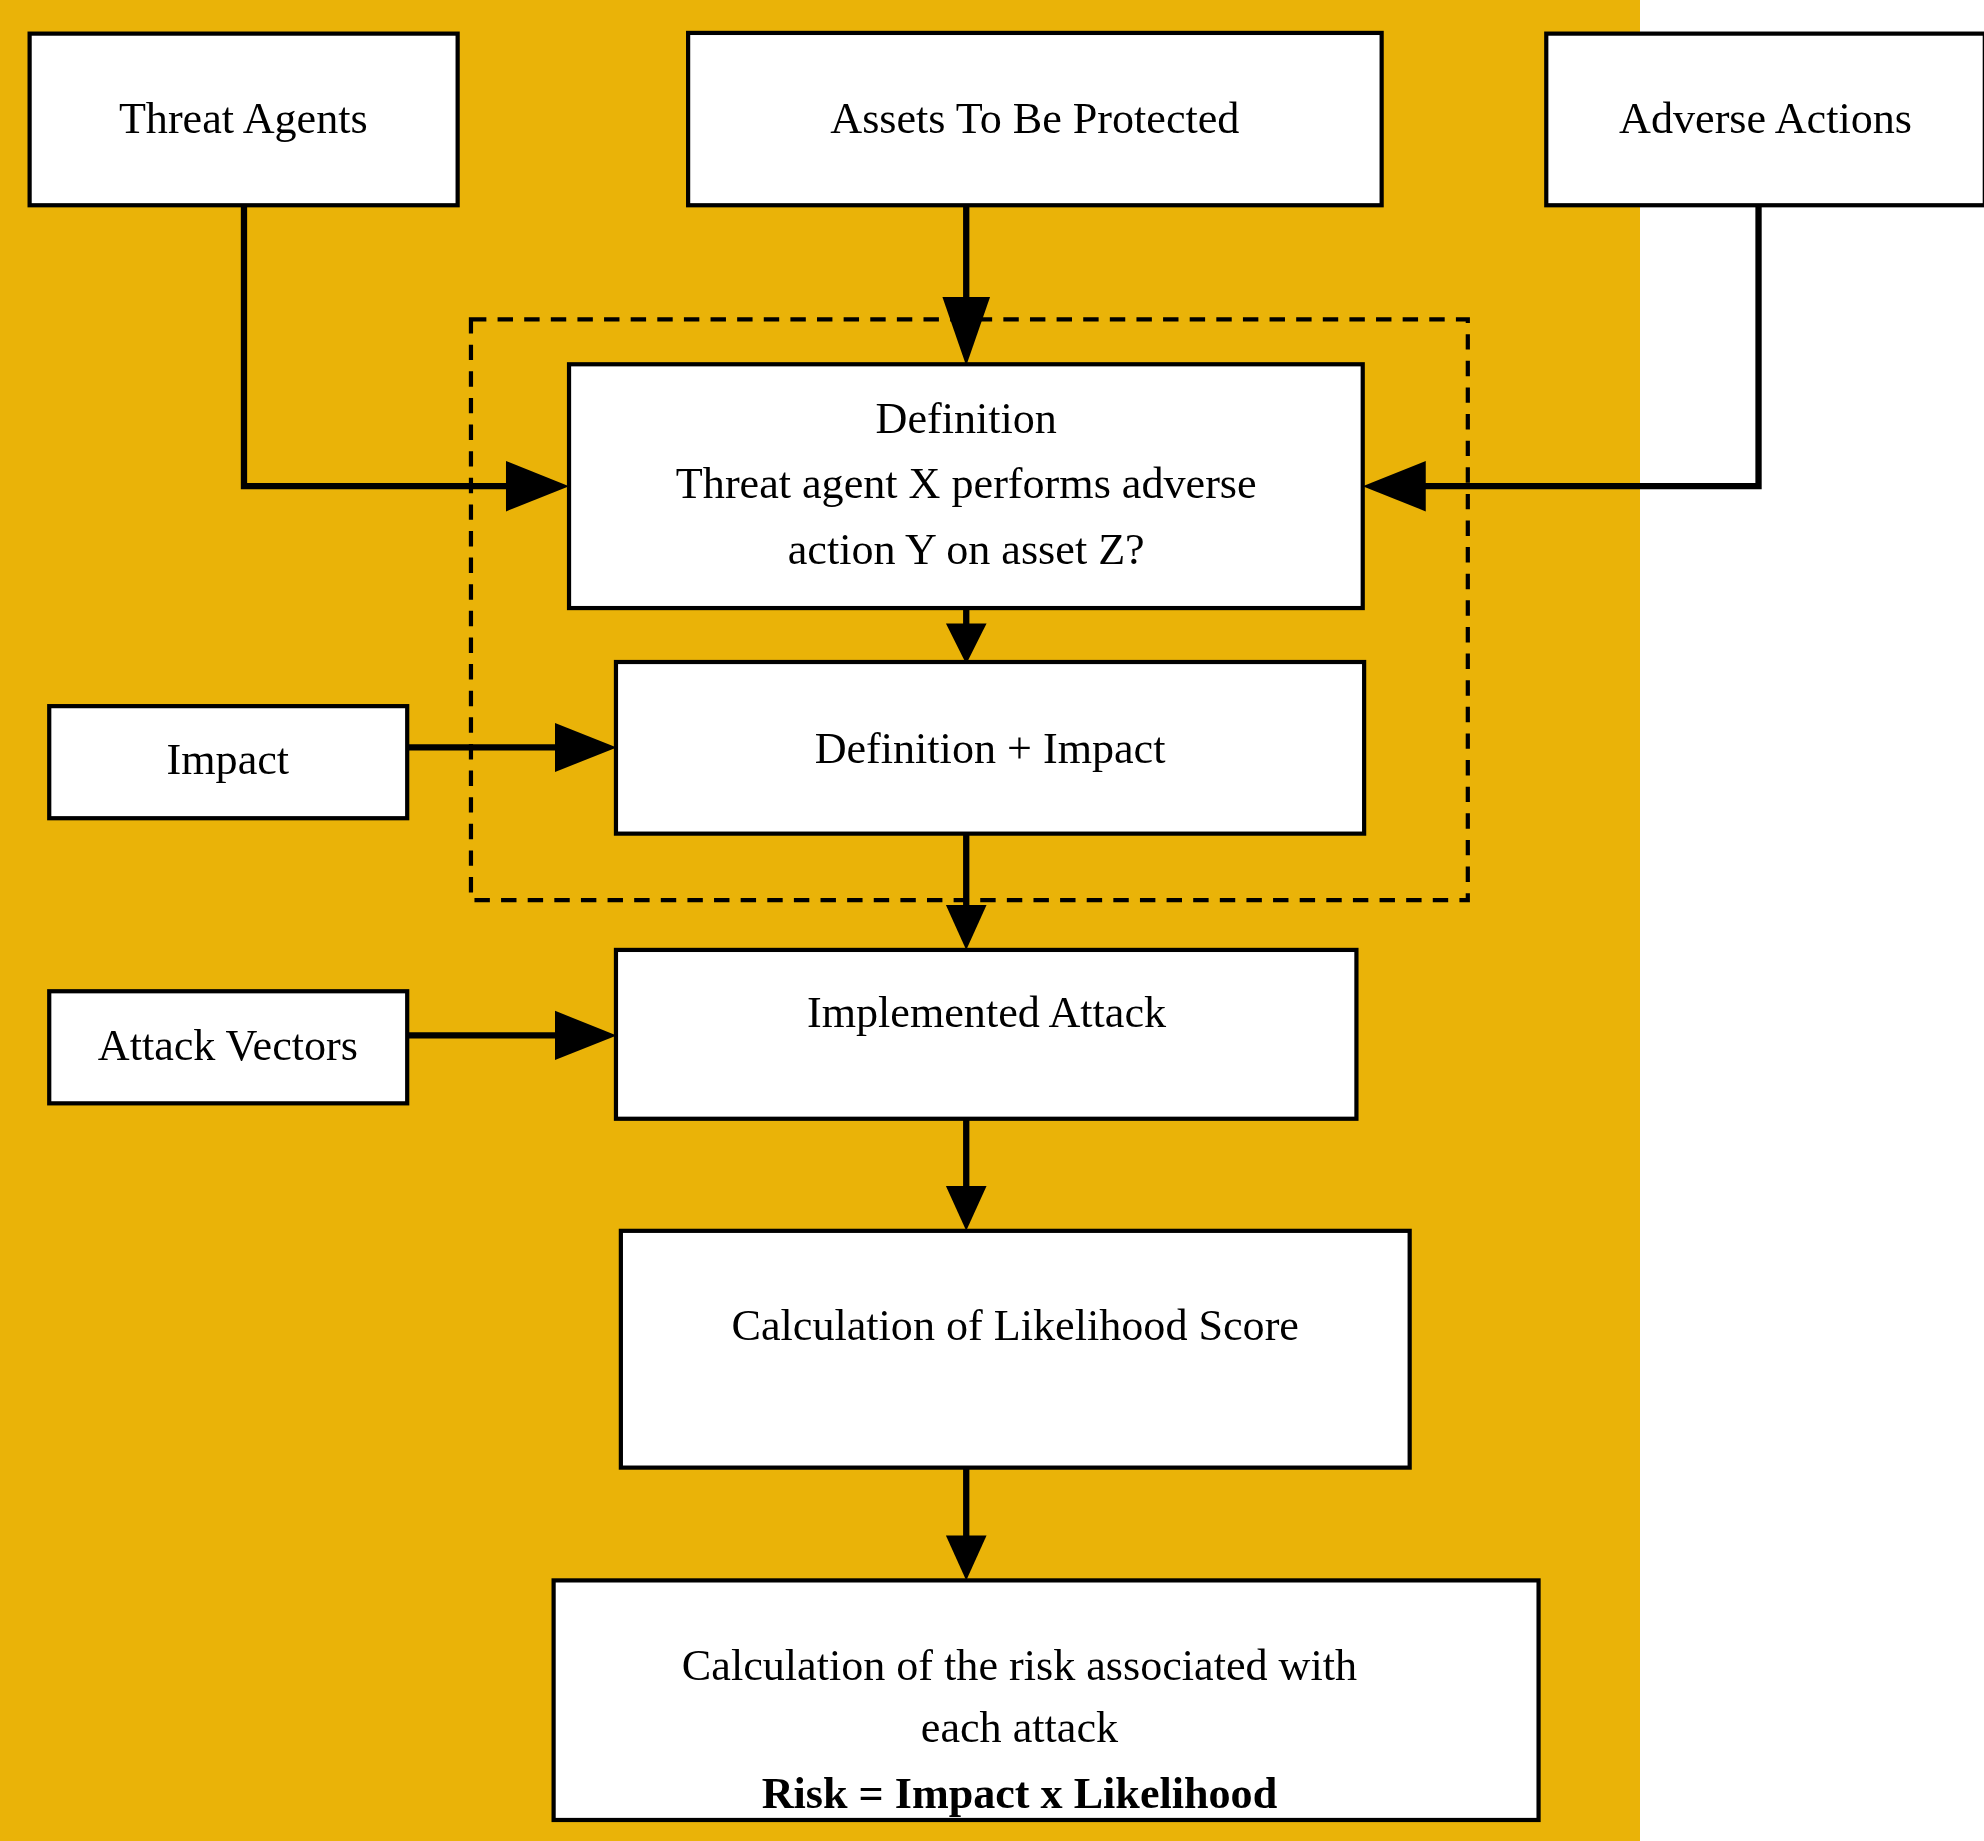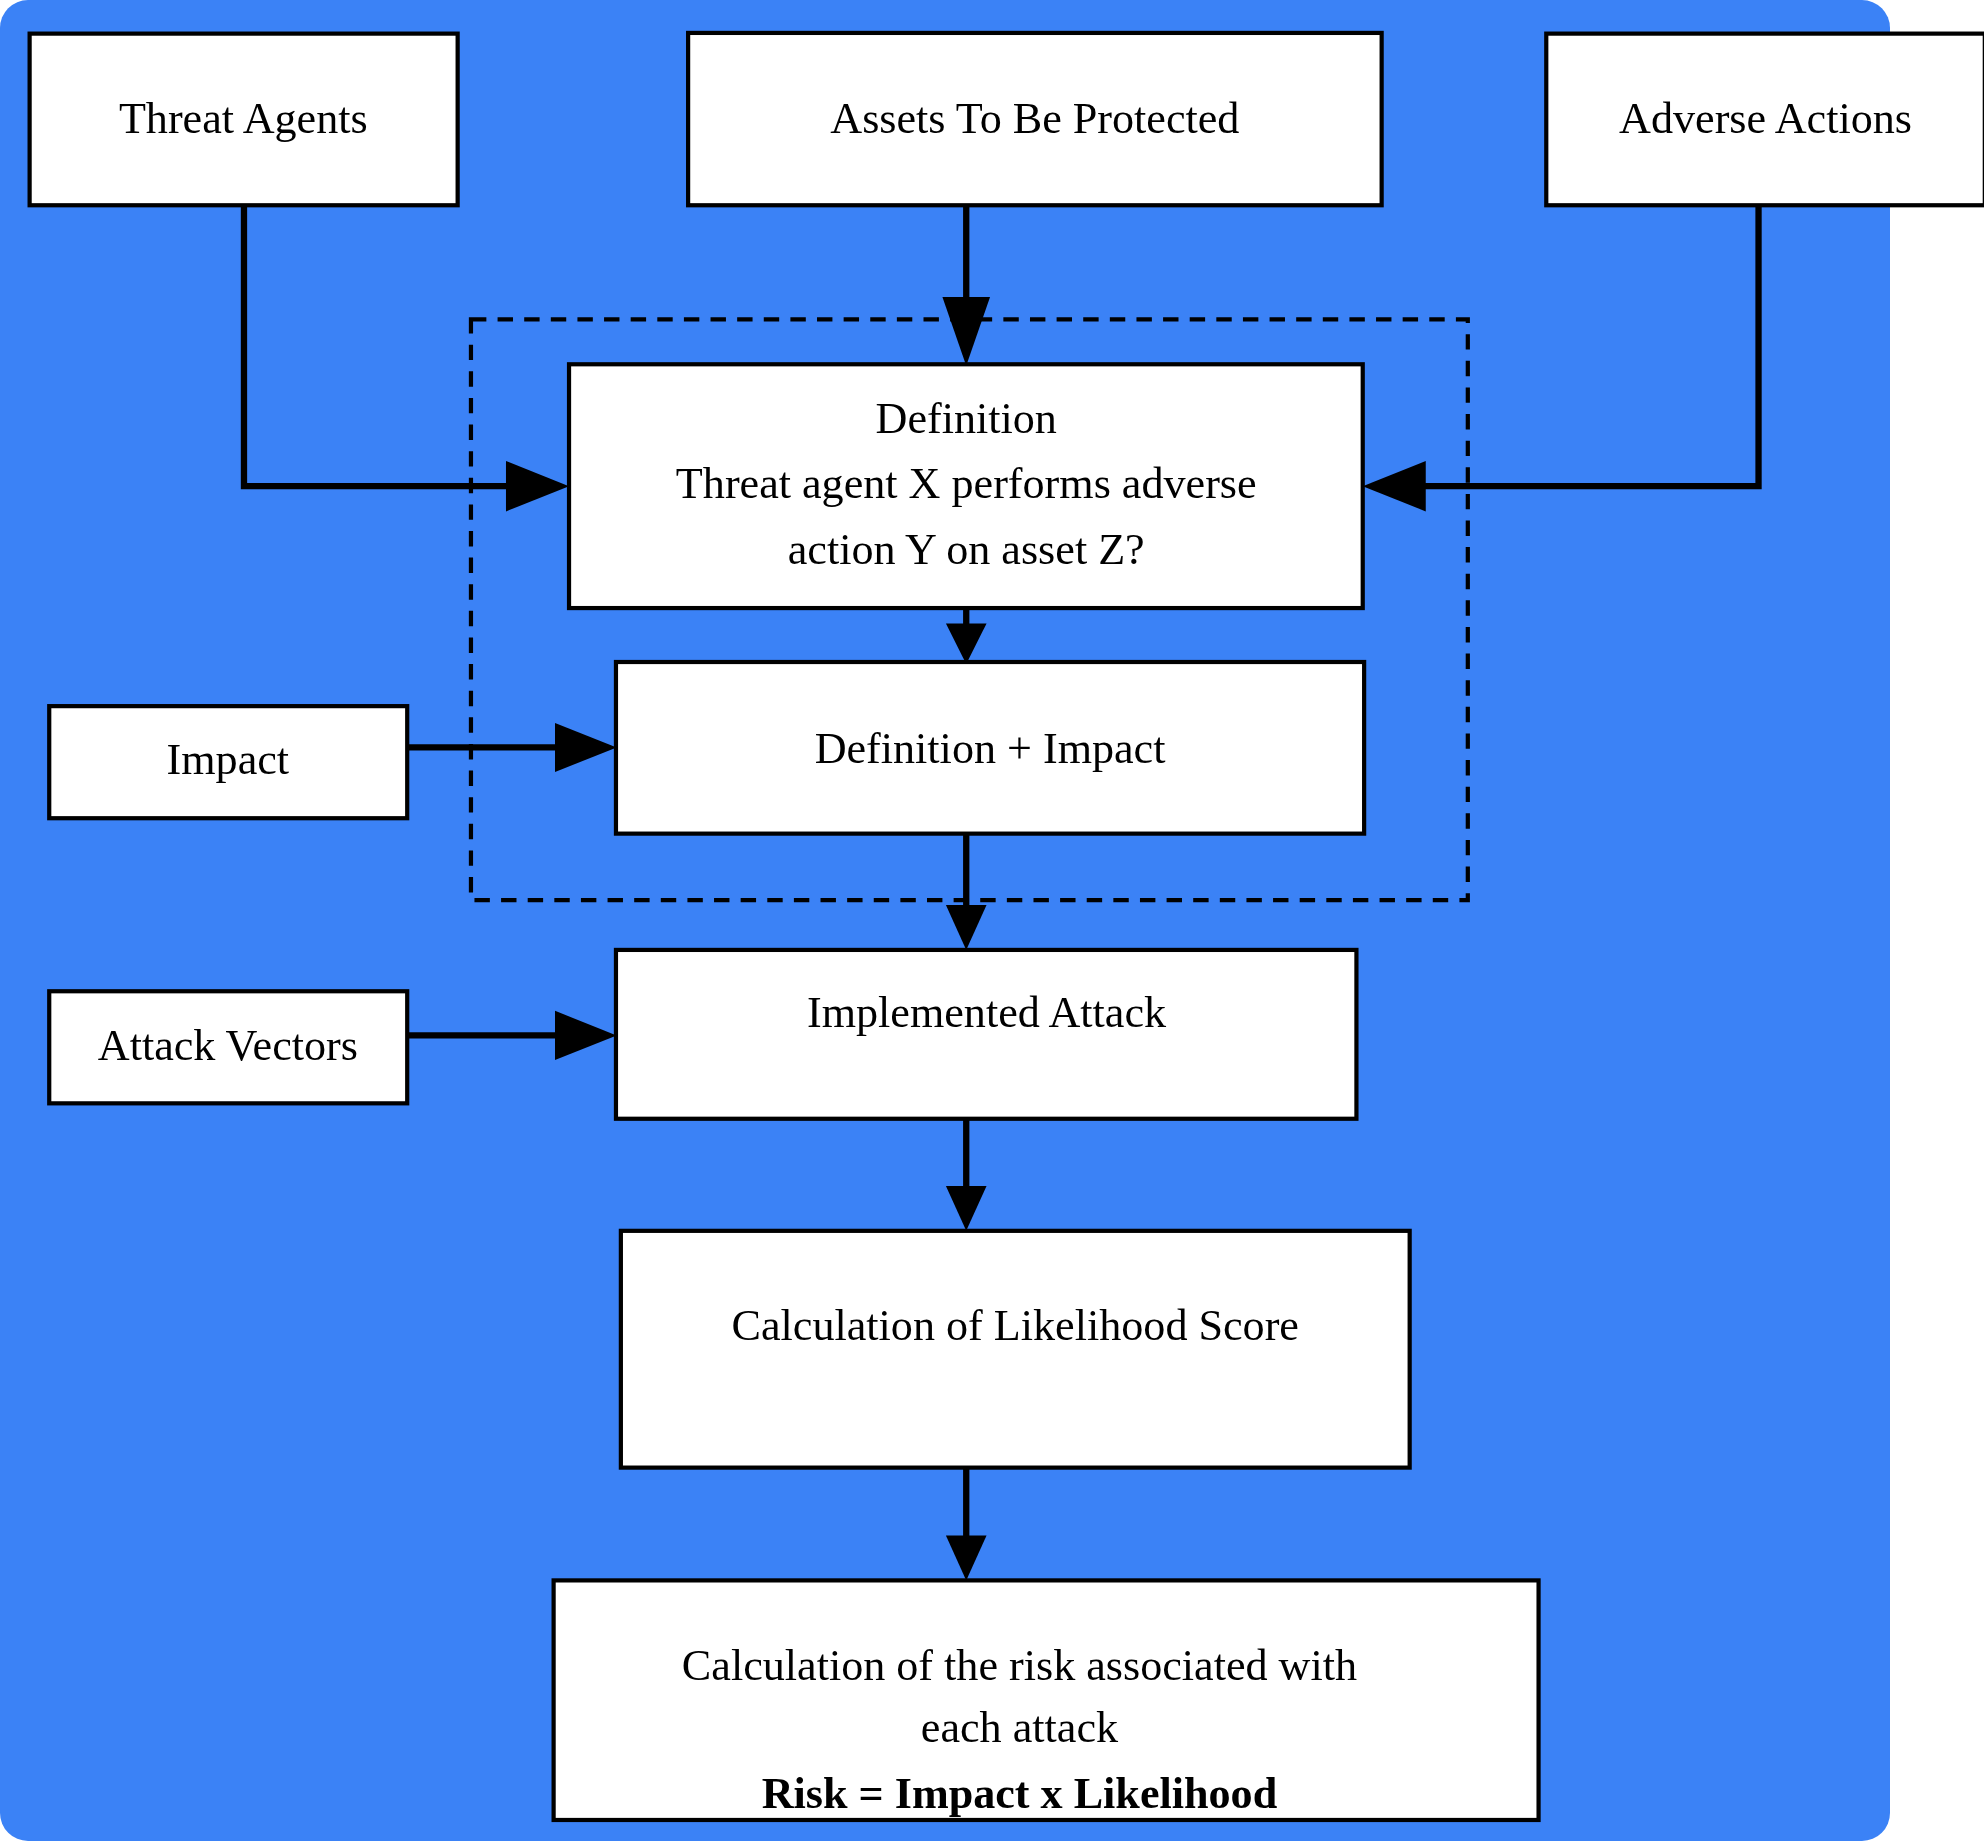--- a/index.html
+++ b/index.html
@@ -8,24 +8,23 @@
     background: #ffffff;
   }
   body {
     width: 1985px;
     height: 1841px;
     font-family: "Liberation Serif", "DejaVu Serif", serif;
     overflow: hidden;
   }
   #diagram-root {
     position: relative;
-    width: 1890px;
+    width: 1640px;
     height: 1841px;
-    background: #3b82f6;
-    border-radius: 28px;
+    background: #eab308;
   }
   svg.flow {
     position: absolute;
     top: 0;
     left: 0;
     width: 1985px;
     height: 1841px;
   }
   .node-box {
     fill: #ffffff;

